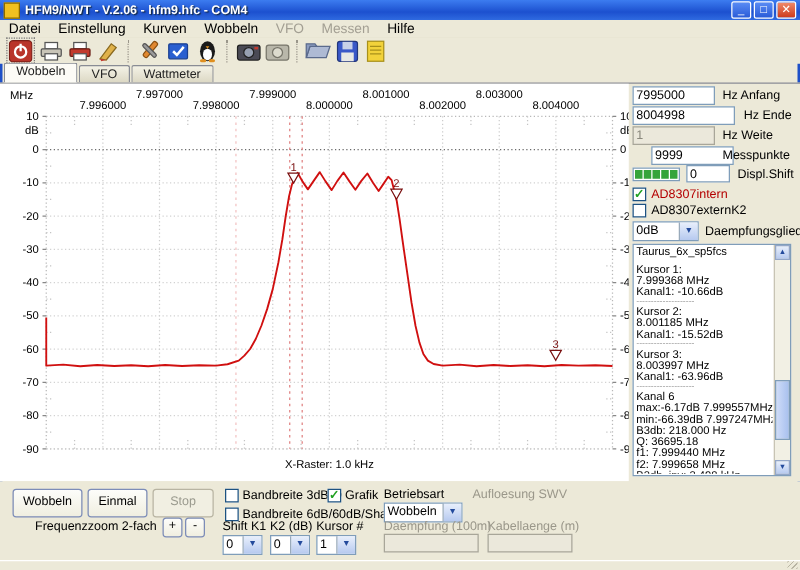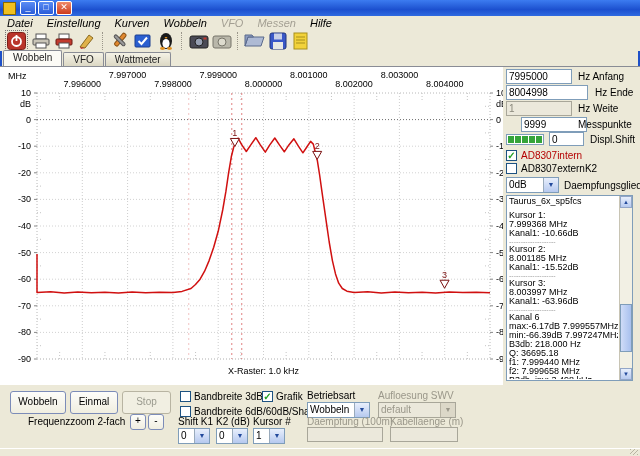--- a/index.html
+++ b/index.html
@@ -13,21 +13,21 @@
             display:flex;align-items:center;padding:0 3px;box-sizing:border-box;}
   .appicon{width:11px;height:11px;background:#f0c020;border:1px solid #8a6a00;margin-right:4px;flex:0 0 auto;}
   .titletext{color:#fff;font-weight:bold;font-size:10px;text-shadow:1px 1px 1px #123;white-space:nowrap;overflow:hidden;flex:1;}
   .winbtns{display:flex;gap:2px;}
   .wbtn{width:14px;height:12px;border:1px solid #fff;border-radius:2px;font-size:9px;line-height:10px;
         text-align:center;color:#fff;background:linear-gradient(#5a8cf4,#2a5cd8);}
   .wbtn.close{background:linear-gradient(#ef8a6a,#cc3a1b);}
   
   .menubar{position:absolute;left:0;top:16px;width:640px;height:14px;background:#ece9d8;
            display:flex;align-items:center;border-bottom:1px solid #e0dcc8;}
-  .mi{padding:0 7px;font-size:11px;font-style:italic;}
+  .mi{padding:0 7px;font-size:11px;}
   .mi.disabled{color:#a39f93;}
   
   .toolbar{position:absolute;left:0;top:30px;width:640px;height:21px;background:#ece9d8;
            display:flex;align-items:center;padding-left:4px;box-sizing:border-box;}
   .tico{width:21px;height:19px;display:flex;align-items:center;justify-content:center;margin:0 1px;}
   .tico.sel{border:1px dotted #777;}
   .tsep{width:1px;height:18px;border-left:1px dotted #9a968a;margin:0 4px;}
   
   .tabbar{position:absolute;left:0;top:51px;width:640px;height:15px;display:flex;align-items:flex-end;padding-left:3px;box-sizing:border-box;}
   .tab{border:1px solid #898c95;border-bottom:none;border-radius:2px 2px 0 0;padding:1px 9px 0 9px;
@@ -75,20 +75,21 @@
   .grip{position:absolute;right:2px;bottom:1px;width:8px;height:6px;
         background:repeating-linear-gradient(135deg,#b8b4a2 0 1px,transparent 1px 3px);}
 </style>
 </head>
 <body>
 
 <div class="window">
 
   <div class="titlebar">
     <div class="appicon"></div>
+    <div class="titletext">HFM9/NWT - V.2.06 - hfm9.hfc - COM4</div>
     <div class="winbtns">
       <div class="wbtn">_</div>
       <div class="wbtn">□</div>
       <div class="wbtn close">✕</div>
     </div>
   </div>
 
   <div class="menubar">
     <span class="mi">Datei</span>
     <span class="mi">Einstellung</span>
@@ -426,24 +427,20 @@
       <span class="val">1</span>
         <span class="btn">▼</span>
     </div>
 
     <span class="small-lbl" style="left:307px;top:5px;">Betriebsart</span>
     <div class="combo" style="left:307px;top:17px;width:63px;">
       <span class="val">Wobbeln</span>
         <span class="btn">▼</span>
     </div>
     <span class="small-lbl gray" style="left:378px;top:5px;">Aufloesung SWV</span>
-    <div class="combo disabled" style="left:378px;top:17px;width:78px;">
-      <span class="val">default</span>
-        <span class="btn">▼</span>
-    </div>
 
     <span class="small-lbl gray" style="left:307px;top:31px;">Daempfung (100m)</span>
     <input class="xp-input disabled" style="left: 307px; top: 42px; width: 76px; height: 15px; position: absolute;" value="">
     <span class="small-lbl gray" style="left:390px;top:31px;">Kabellaenge (m)</span>
     <input class="xp-input disabled" style="left: 390px; top: 42px; width: 68px; height: 15px; position: absolute;" value="">
   </div>
 
   <div class="statusbar">
     <span class="grip"></span>
   </div>

